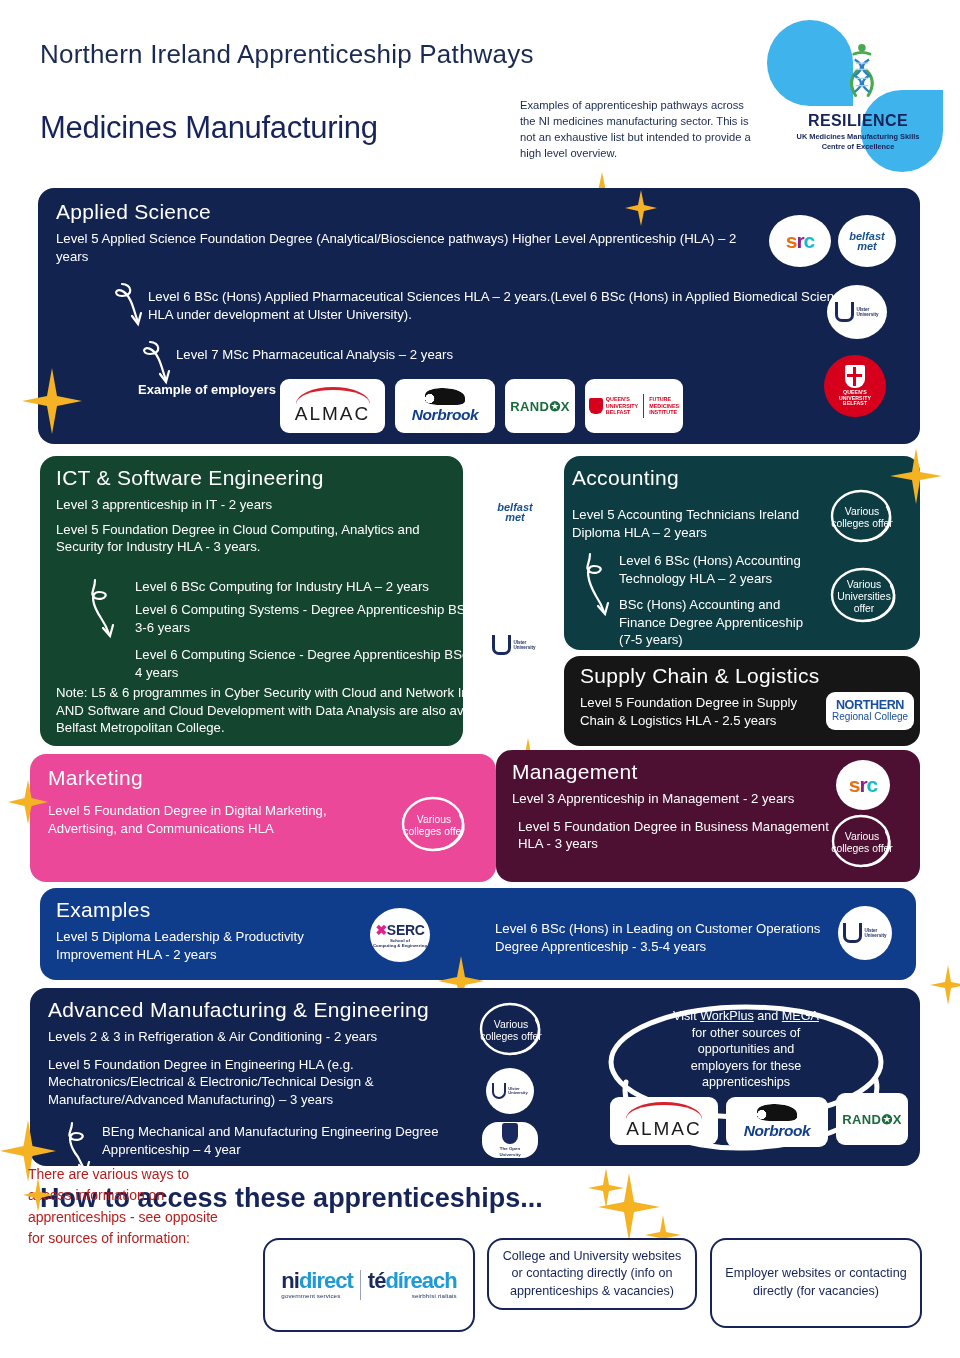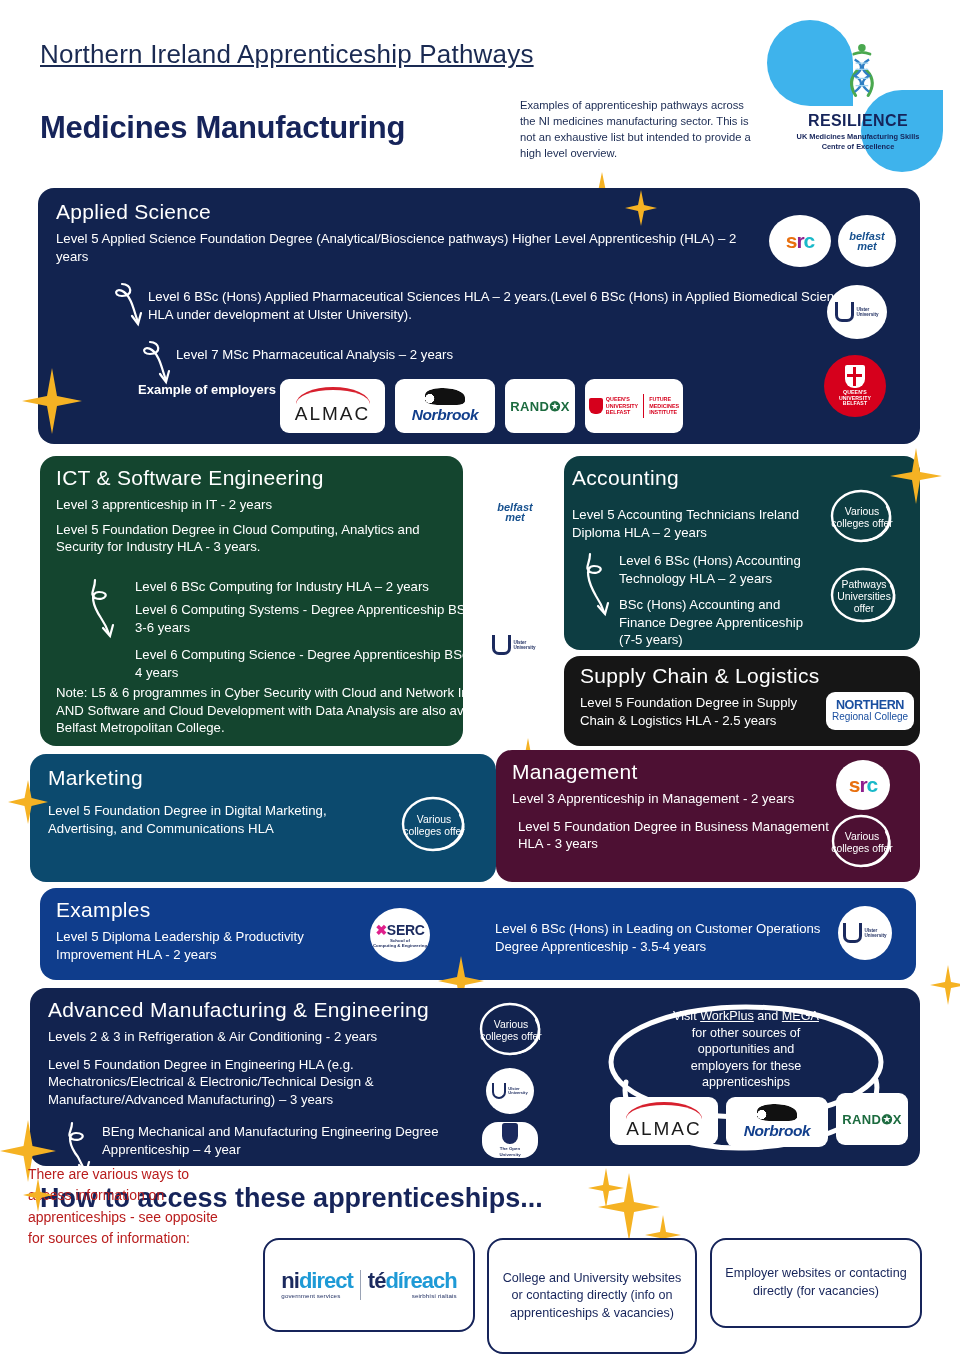--- a/index.html
+++ b/index.html
@@ -11,25 +11,24 @@
     overflow:hidden;
     color:#10204a;
   }
   .page{position:relative;width:960px;height:1358px;}
 
   
   .hdr-title{
     position:absolute;left:40px;top:40px;width:500px;
     font-size:26px;line-height:1.08;font-weight:400;color:#1a2a52;
     letter-spacing:.2px;
-    text-decoration:underline;
   }
   .hdr-sub{
     position:absolute;left:40px;top:110px;width:520px;
-    font-size:31px;font-weight:bold;color:#16245a;letter-spacing:-.3px;
+    font-size:31px;font-weight:normal;color:#16245a;letter-spacing:-.3px;
   }
   .hdr-note{
     position:absolute;left:520px;top:98px;width:232px;
     font-size:11.2px;line-height:1.42;color:#1a2a52;
   }
 
   
   .res-logo{position:absolute;left:757px;top:12px;width:192px;height:160px;}
   .res-arc{position:absolute;background:#3eb3ec;}
   .res-arc.tl{left:10px;top:8px;width:86px;height:86px;border-radius:50% 50% 0 50%;}
@@ -42,21 +41,21 @@
 
   
   .card{position:absolute;border-radius:16px;color:#fff;box-sizing:border-box;}
   .card .h{font-size:21px;font-weight:400;letter-spacing:.3px;margin:0 0 6px 0;}
   .card .t{font-size:13.2px;line-height:1.34;}
 
   .navy{background:#12234f;}
   .green{background:#14452f;}
   .teal{background:#0d3d42;}
   .black{background:#161616;}
-  .purple{background:#0c4a6e;}
+  .purple{background:#ec4899;}
   .wine{background:#4d1033;}
   .blue{background:#0f3d8c;}
 
   
   .pill{position:absolute;background:#fff;border-radius:50%;
         display:flex;align-items:center;justify-content:center;overflow:hidden;}
   .pill.rect{border-radius:9px;}
   .pill.oval{border-radius:50%/50%;}
 
   .logo-src{font-size:21px;font-weight:bold;letter-spacing:-1px;}
@@ -273,21 +272,21 @@
       <ellipse cx="32" cy="29" rx="29" ry="25" fill="none" stroke="#fff" stroke-width="2.4"></ellipse>
       <path d="M58 20 C68 36 54 54 32 54" fill="none" stroke="#fff" stroke-width="2.2" stroke-linecap="round"></path>
     </svg>
     <span>Various colleges offer</span>
   </div>
   <div class="circlebl" style="left:829px;top:565px;width:70px;height:64px">
     <svg viewBox="0 0 70 64" width="70" height="64">
       <ellipse cx="34" cy="30" rx="31" ry="26" fill="none" stroke="#fff" stroke-width="2.4"></ellipse>
       <path d="M62 21 C72 38 57 56 34 56" fill="none" stroke="#fff" stroke-width="2.2" stroke-linecap="round"></path>
     </svg>
-    <span>Pathways Universities offer</span>
+    <span>Various Universities offer</span>
   </div>
 
   <div class="card black" style="left:564px;top:656px;width:356px;height:90px;padding:8px 16px;">
     <div class="h">Supply Chain &amp; Logistics</div>
     <div class="t" style="margin-top:4px;width:250px">Level 5 Foundation Degree in Supply Chain &amp; Logistics HLA - 2.5 years</div>
   </div>
   <div class="pill rect logo-nrc" style="left:826px;top:692px;width:82px;height:34px">
     <div>
         <div class="a">NORTHERN</div>
         <div class="b">Regional College</div>
@@ -442,16 +441,16 @@
         <div class="big"><span class="d">ni</span><span class="b">direct</span></div>
         <div class="sm">government services</div>
       </div>
       <div class="bar"></div>
       <div class="l" style="text-align:right">
         <div class="big"><span class="d">té</span><span class="b">díreach</span></div>
         <div class="sm">seirbhísí rialtais</div>
       </div>
     </div>
   </div>
-  <div class="obox" style="left:487px;top:1238px;width:210px;height:116px">College and University websites or contacting directly (info on apprenticeships &amp; vacancies)</div>
+  <div class="obox" style="left:487px;top:1238px;width:210px;height:72px">College and University websites or contacting directly (info on apprenticeships &amp; vacancies)</div>
   <div class="obox" style="left:710px;top:1238px;width:212px;height:90px">Employer websites or contacting directly (for vacancies)</div>
 
 </div>
 
 </body></html>

